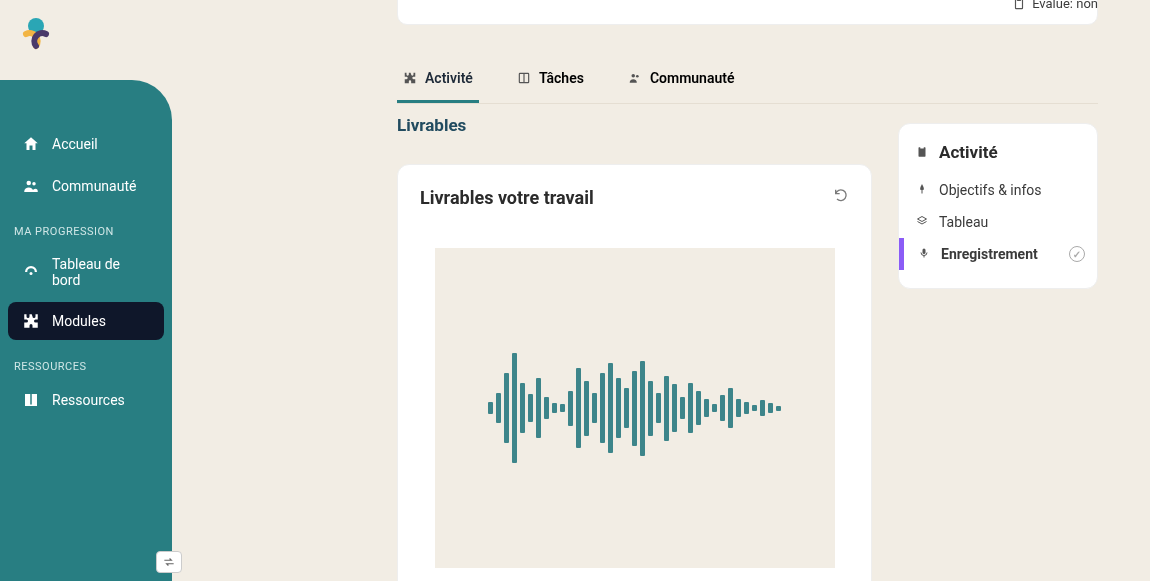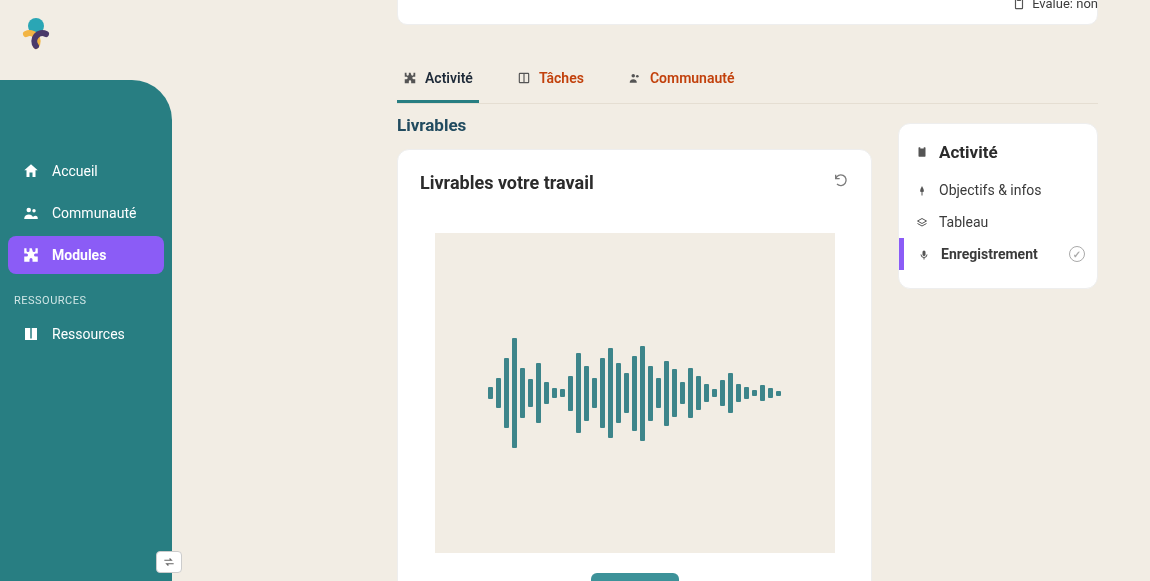--- a/index.html
+++ b/index.html
@@ -12,36 +12,36 @@
   .logo { width: 40px; height: 40px; }
   
   
   .sidebar {
     width: 172px;
     margin-top: 80px;
     height: calc(100% - 80px);
     background: #287e82;
     border-top-right-radius: 40px;
     color: #fff;
-    padding-top: 70px;
+    padding-top: 43px;
     position: relative;
     display: flex;
     flex-direction: column;
   }
   .side-item {
     display: flex;
     align-items: center;
     gap: 12px;
     padding: 10px 14px;
     margin: 2px 8px;
     border-radius: 8px;
     font-size: 14px;
     cursor: pointer;
   }
-  .side-item.active { background: #8b5cf6; font-weight: 700; }
+  .side-item.active { background: #0f172a; font-weight: 400; }
   .side-group {
     font-size: 11px;
     letter-spacing: 0.5px;
     color: #cfe6e6;
     padding: 18px 14px 6px;
     text-transform: uppercase;
   }
   .side-icon { width: 18px; height: 18px; display:flex; align-items:center; justify-content:center; flex-shrink:0; }
   .swap-btn {
     position: absolute;
@@ -82,40 +82,40 @@
     right: 52px;
     display: flex;
     gap: 32px;
     border-bottom: 1px solid #e5ded2;
     padding-bottom: 0;
   }
   .tab {
     display:flex; align-items:center; gap:8px;
     padding: 10px 6px 14px;
     font-size: 14px;
-    color: #c2410c;
+    color: #000000;
     cursor:pointer;
     border-bottom: 3px solid transparent;
     font-weight:600;
   }
   .tab.active { color:#1e2a38; border-bottom-color:#287e82; }
   
   .content {
     position:absolute;
     top: 115px;
     left: 225px;
     right: 278px;
     bottom:0;
     overflow:hidden;
   }
   .section-title {
     font-size: 17px;
     font-weight: 700;
     color: #214b5f;
-    margin-bottom: 14px;
+    margin-bottom: 29px;
   }
   .card {
     background:#fff;
     border:1px solid #eee;
     border-radius:12px;
     padding:22px;
     position:relative;
   }
   .card-title { font-size:18px; font-weight:700; color:#2b2b2b; }
   .undo-btn {
@@ -153,21 +153,21 @@
     border:1px solid #eee;
     border-radius:12px;
     padding: 14px 0 18px;
   }
   .rp-title {
     display:flex; align-items:center; gap:10px;
     padding: 4px 16px 12px;
     font-size:17px; font-weight:700; color:#2b2b2b;
   }
   .rp-item {
-    display:flex; align-items:flex-end; gap:10px;
+    display:flex; align-items:flex-start; gap:10px;
     padding: 8px 16px;
     font-size:14px; color:#3a3a3a;
     cursor:pointer;
     position:relative;
   }
   .rp-item.active { font-weight:700; border-left:5px solid #8b5cf6; padding-left:13px; }
   .rp-check {
     position:absolute; right:12px;
     width:16px; height:16px;
     border:1.5px solid #aaa; border-radius:50%;
@@ -202,20 +202,30 @@
           <svg viewBox="0 0 24 24" width="18" height="18" fill="currentColor">
             <circle cx="9" cy="8" r="3"></circle>
             <circle cx="16" cy="9" r="2.3"></circle>
             <path d="M3 19c0-3 3-5 6-5s6 2 6 5v1H3z"></path>
             <path d="M14 19c0-2 2-3.5 4-3.5s3 1.5 3 3.5v1h-7z"></path>
           </svg>
         </span>
       <span>Communauté</span>
     </div>
 
+    <div class="side-group">MA PROGRESSION</div>
+    <div class="side-item">
+      <span class="side-icon">
+          <svg viewBox="0 0 24 24" width="18" height="18" fill="currentColor">
+            <path d="M12 4a8 8 0 0 0-8 8h3a5 5 0 0 1 10 0h3a8 8 0 0 0-8-8z"></path>
+            <circle cx="12" cy="14" r="2"></circle>
+          </svg>
+        </span>
+      <span>Tableau de bord</span>
+    </div>
     <div class="side-item active">
       <span class="side-icon">
           <svg viewBox="0 0 24 24" width="18" height="18" fill="currentColor">
             <path d="M13 3h-3v3a2 2 0 1 1-4 0V3H3v7h3a2 2 0 1 1 0 4H3v7h7v-3a2 2 0 1 1 4 0v3h7v-7h-3a2 2 0 1 1 0-4h3V3h-3v3a2 2 0 1 1-4 0z"></path>
           </svg>
         </span>
       <span>Modules</span>
     </div>
 
     <div class="side-group">RESSOURCES</div>

